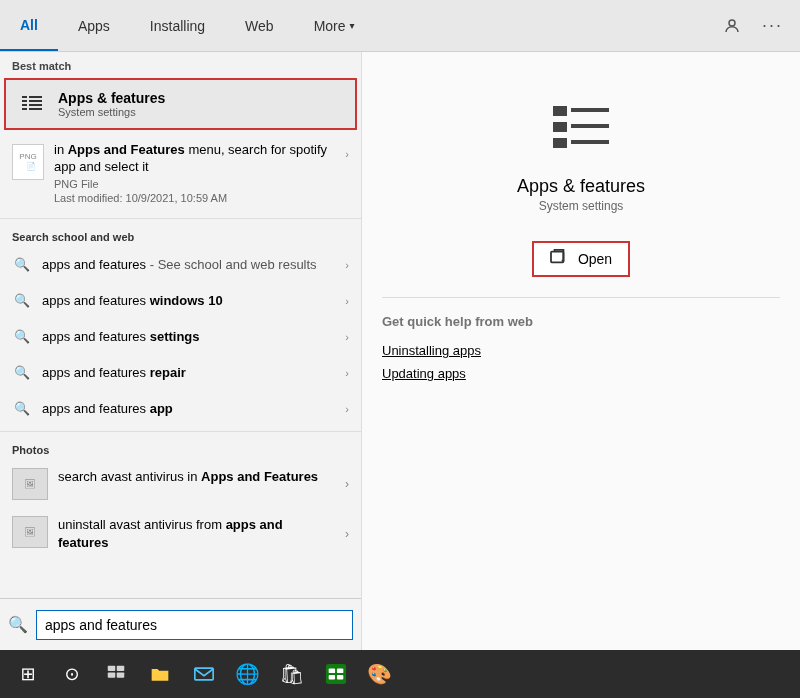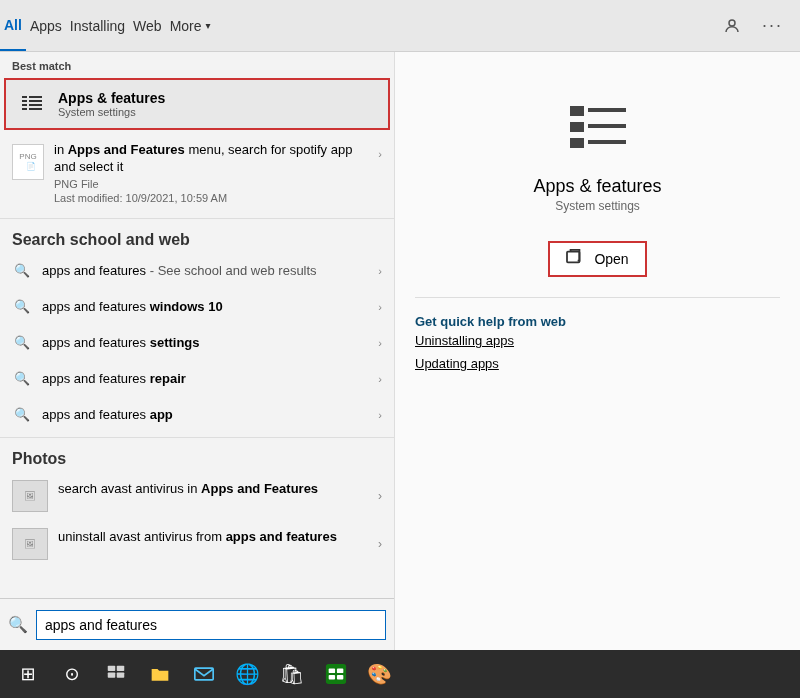--- a/index.html
+++ b/index.html
@@ -4,35 +4,35 @@
   <style>
     * { margin: 0; padding: 0; box-sizing: border-box; }
     body { font-family: 'Segoe UI', Arial, sans-serif; width: 800px; height: 698px; overflow: hidden; background: #f3f3f3; display: flex; flex-direction: column; }
 
     
     .top-nav {
       display: flex; align-items: center; background: #e8e8e8; height: 52px;
       border-bottom: 1px solid #d0d0d0;
     }
     .nav-tab {
-      padding: 0 4px; height: 100%; display: flex; align-items: center;
+      padding: 0 20px; height: 100%; display: flex; align-items: center;
       font-size: 14px; cursor: pointer; color: #333;
     }
     .nav-tab.active { border-bottom: 2px solid #0067c0; color: #0067c0; font-weight: 600; }
     .nav-spacer { flex: 1; }
     .nav-icons { display: flex; gap: 8px; padding: 0 12px; }
     .nav-icon-btn { width: 32px; height: 32px; display: flex; align-items: center; justify-content: center; cursor: pointer; border-radius: 4px; font-size: 16px; color: #555; }
     .more-tab { display: flex; align-items: center; gap: 4px; }
     .more-arrow { font-size: 10px; }
 
     
     .main-content { display: flex; flex: 1; overflow: hidden; }
 
     
-    .left-panel { width: 395px; background: #f3f3f3; display: flex; flex-direction: column; border-right: 1px solid #ddd; }
+    .left-panel { width: 362px; background: #f3f3f3; display: flex; flex-direction: column; border-right: 1px solid #ddd; }
     .left-scroll { flex: 1; overflow-y: auto; }
 
     
     .section-label { font-size: 11px; font-weight: 600; color: #444; padding: 8px 12px 4px 12px; }
     .best-match-item {
       display: flex; align-items: center; gap: 12px; padding: 10px 12px;
       background: #e8e8e8; border: 2px solid #cc3333; cursor: pointer; margin: 2px 4px;
     }
     .best-match-icon { width: 28px; height: 28px; display: flex; align-items: center; justify-content: center; flex-shrink: 0; }
     .best-match-icon svg { width: 24px; height: 24px; }
@@ -43,21 +43,21 @@
     
     .file-item { display: flex; align-items: flex-start; gap: 10px; padding: 10px 12px; cursor: pointer; }
     .file-icon { width: 32px; height: 36px; background: #fff; border: 1px solid #ccc; display: flex; align-items: center; justify-content: center; font-size: 8px; color: #777; flex-shrink: 0; margin-top: 2px; }
     .file-info { flex: 1; }
     .file-title { font-size: 13px; color: #000; line-height: 1.3; }
     .file-title b { font-weight: 700; }
     .file-meta { font-size: 11px; color: #666; margin-top: 2px; }
     .file-arrow { color: #888; font-size: 12px; margin-top: 6px; }
 
     
-    .search-section-label { font-size: 16px; font-weight: 600; color: #333; padding: 8px 12px 4px 12px; }
+    .search-section-label { font-size: 11px; font-weight: 600; color: #333; padding: 8px 12px 4px 12px; }
     .search-item { display: flex; align-items: center; gap: 10px; padding: 8px 12px; cursor: pointer; }
     .search-icon-small { width: 20px; height: 20px; color: #555; display: flex; align-items: center; justify-content: center; font-size: 13px; flex-shrink: 0; }
     .search-text { flex: 1; font-size: 13px; color: #000; }
     .search-text b { font-weight: 700; }
     .search-arrow { color: #888; font-size: 12px; }
 
     
     .photos-item { display: flex; align-items: flex-start; gap: 10px; padding: 8px 12px; cursor: pointer; }
     .photos-thumb { width: 36px; height: 32px; background: #ddd; border: 1px solid #bbb; flex-shrink: 0; display: flex; align-items: center; justify-content: center; font-size: 9px; color: #777; }
     .photos-text { flex: 1; font-size: 13px; color: #000; line-height: 1.4; }
@@ -76,21 +76,21 @@
     .app-preview-title { font-size: 18px; font-weight: 400; color: #000; margin-bottom: 2px; }
     .app-preview-subtitle { font-size: 12px; color: #666; margin-bottom: 16px; }
     .open-btn {
       display: flex; align-items: center; gap: 10px;
       border: 2px solid #cc3333; padding: 6px 16px; cursor: pointer;
       font-size: 14px; background: #fff; color: #000;
     }
     .open-btn-icon { font-size: 16px; }
 
     
-    .quick-help-title { font-size: 13px; font-weight: 700; color: #0c4a6e; }
+    .quick-help-title { font-size: 13px; font-weight: 700; color: #737373; margin-bottom: 10px; }
     .quick-help-link { font-size: 13px; color: #000; padding: 4px 0; cursor: pointer; display: block; }
 
     
     .taskbar { height: 48px; background: #2c2c2c; display: flex; align-items: center; padding: 0 8px; gap: 4px; flex-shrink: 0; }
     .taskbar-btn { width: 40px; height: 40px; display: flex; align-items: center; justify-content: center; cursor: pointer; border-radius: 4px; font-size: 18px; color: #fff; }
     .taskbar-spacer { flex: 1; }
 
     
     .divider { height: 1px; background: #ddd; margin: 4px 0; }
 

